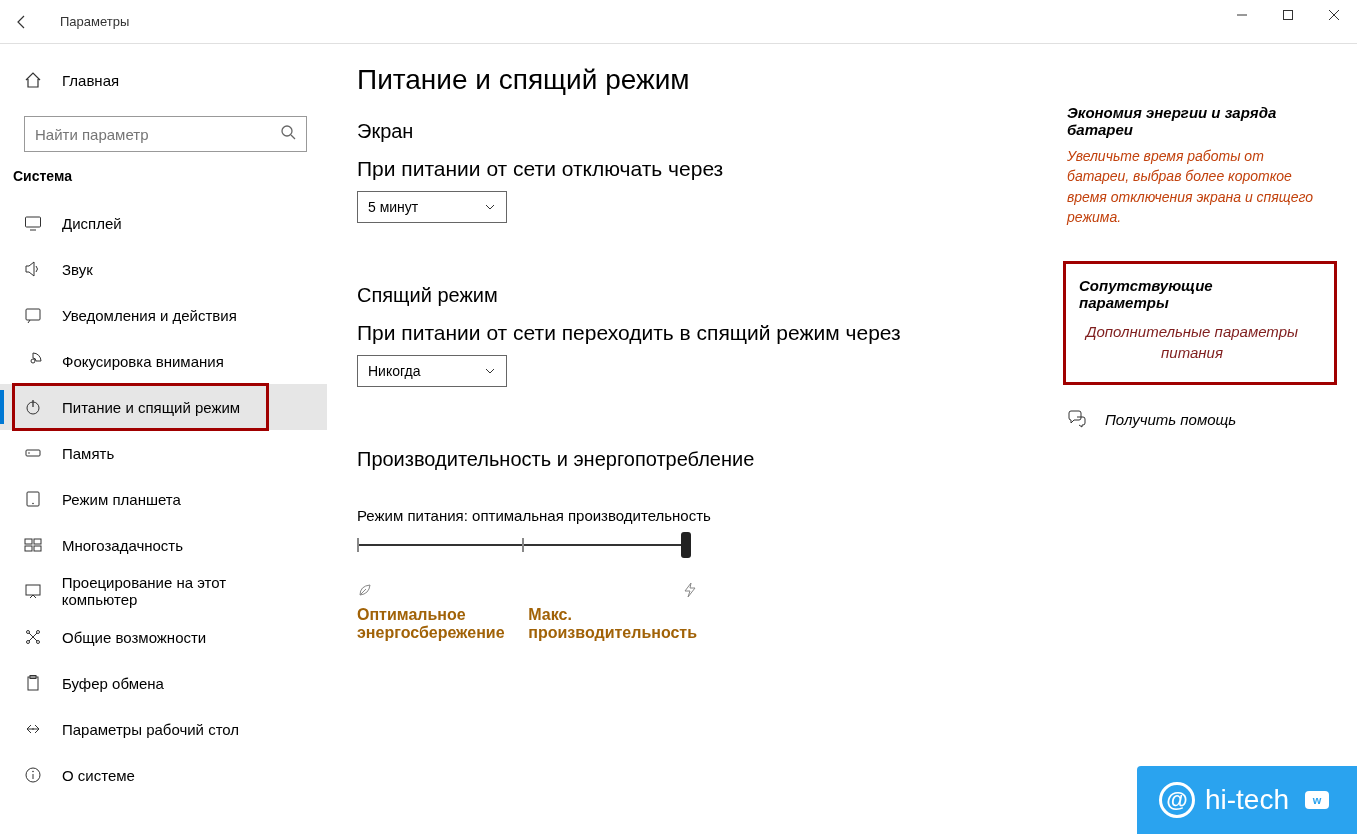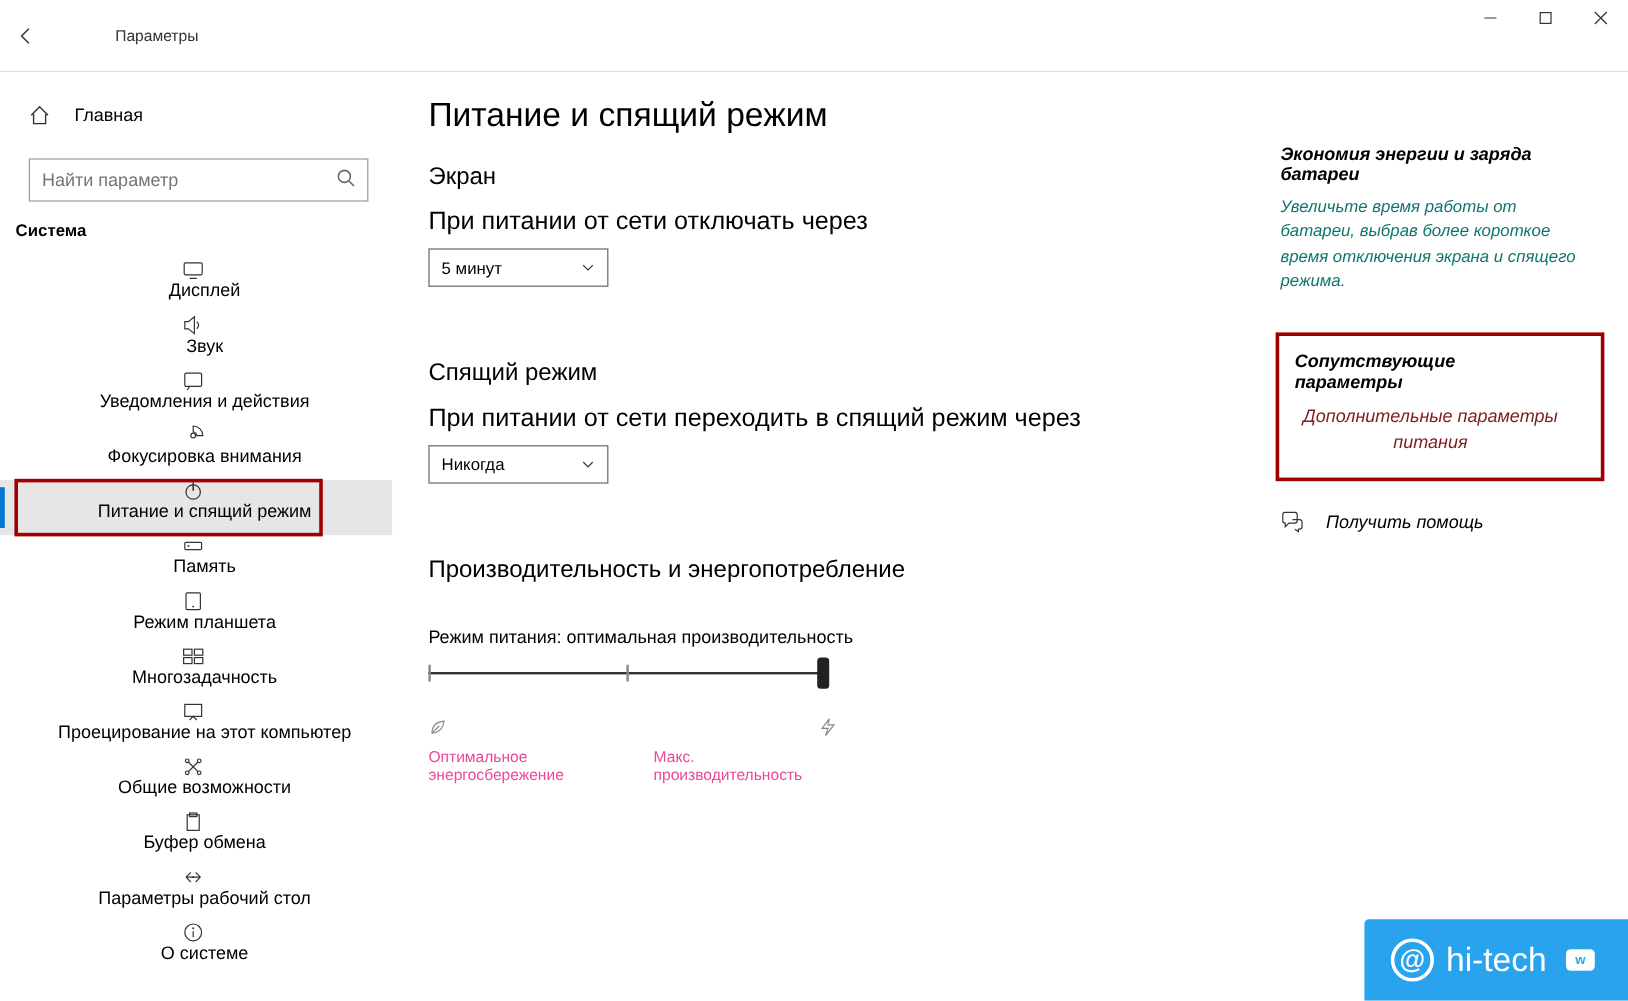--- a/index.html
+++ b/index.html
@@ -6,26 +6,25 @@
   body {
     font-family: "Segoe UI", Tahoma, sans-serif;
     background: #fff;
     color: #000;
     width: 1357px;
     height: 834px;
     overflow: hidden;
     position: relative;
   }
   .titlebar {
-    height: 60px;
+    height: 44px;
     display: flex;
     align-items: center;
     border-bottom: 1px solid #e0e0e0;
     position: relative;
-    gap: 36px;
   }
   .back-btn {
     width: 44px; height: 44px;
     display: flex; align-items: center; justify-content: center;
     cursor: pointer;
   }
   .title-text {
     font-size: 13px;
     color: #333;
     margin-left: 16px;
@@ -83,21 +82,20 @@
     font-weight: 600;
     margin: 10px 0 16px 13px;
   }
   .nav-item {
     display: flex;
     align-items: center;
     padding: 0 24px;
     height: 46px;
     cursor: pointer;
     position: relative;
-    flex-direction: column;
   }
   .nav-item .icon { width: 24px; display: flex; align-items: center; }
   .nav-item .label { font-size: 15px; margin-left: 14px; }
   .nav-item.active { background: #e6e6e6; }
   .nav-item.active::before {
     content: "";
     position: absolute;
     left: 0; top: 6px; bottom: 6px;
     width: 4px;
     background: #0078d4;
@@ -181,30 +179,30 @@
     border-radius: 3px;
   }
   .slider-sub {
     display: flex;
     width: 340px;
     margin-top: 16px;
     align-items: flex-start;
   }
   .slider-sub .col { display: flex; flex-direction: column; align-items: flex-start; }
   .slider-sub .spacer { flex: 1; }
-  .slider-sub .txt { font-size: 13px; color: #ec4899; margin-top: 4px; }
+  .slider-sub .txt { font-size: 16px; color: #a16207; margin-top: 4px; font-weight: bold; }
 
   .side-h {
     font-size: 15px;
     font-weight: 600;
     margin-bottom: 8px;
   }
   .side-p {
     font-size: 14px;
-    color: #0f766e;
+    color: #c2410c;
     line-height: 1.45;
   }
   .side-block2 {
     margin-top: 36px;
     padding: 14px 12px 16px 12px;
   }
   .side-link {
     font-size: 15px;
     color: #7f1d1d;
     margin-top: 10px;

